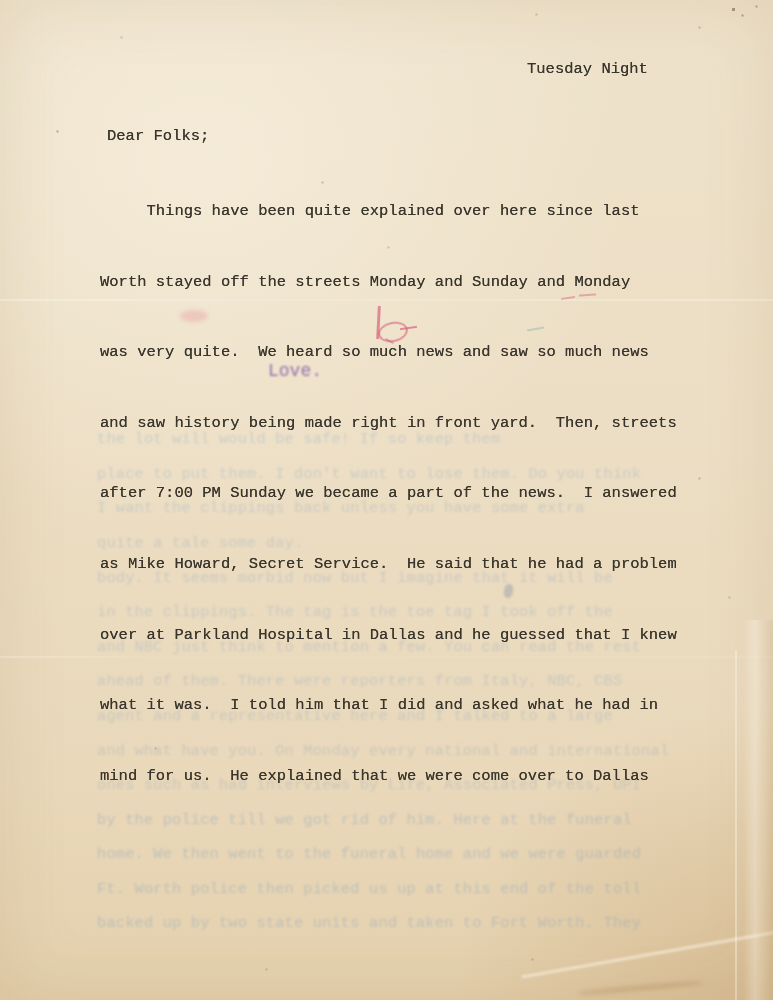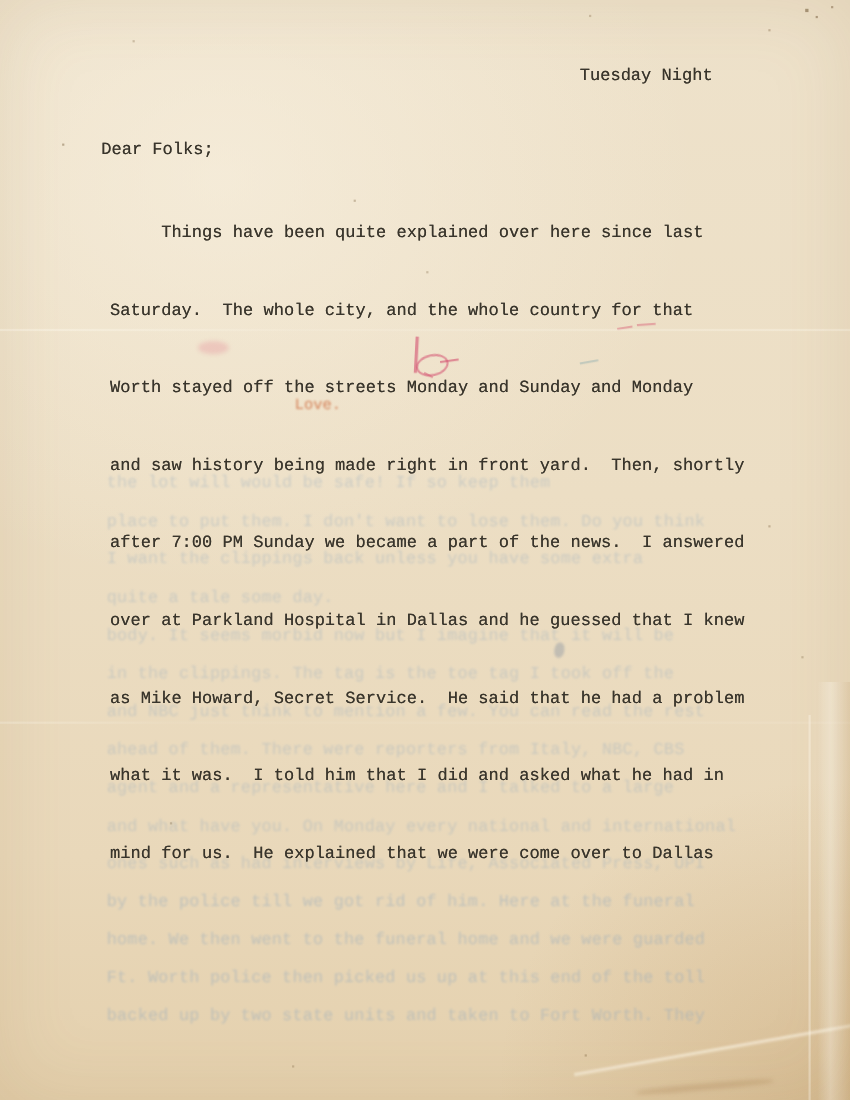--- a/index.html
+++ b/index.html
@@ -10,30 +10,30 @@
       radial-gradient(90% 60% at 26% 16%, rgba(250,243,228,.55), rgba(250,243,228,0) 62%),
       linear-gradient(180deg, #eee2cb 0%, #ecdec4 45%, #e9d8ba 78%, #e4d0ad 100%);
     font-family:"Liberation Mono","DejaVu Sans Mono",monospace;
   }
   .vignette{position:absolute;inset:0;box-shadow:inset 0 0 70px rgba(140,100,50,.13);pointer-events:none;}
   .txt{
     position:absolute;color:#39352c;font-size:15.5px;white-space:pre;
     text-shadow:0 0 .5px rgba(45,40,30,.8);
   }
   #dateline{left:527px;top:60px;}
-  #salutation{left:92px;top:127px;}
+  #salutation{left:107px;top:127px;}
   #bodyblock{left:100px;top:158px;}
   #bodyblock .line{height:34.6px;line-height:34.6px;white-space:pre;}
   
   .bleed{
     position:absolute;left:97px;color:#8da6bd;font-size:15.3px;line-height:1;
     white-space:pre;opacity:.34;filter:blur(1.1px);letter-spacing:.2px;
   }
   .bleed.b-strong{opacity:.44;}
-  #bleed-love{position:absolute;left:268px;top:361px;color:#c2410c;font-size:14px;
+  #bleed-love{position:absolute;left:268px;top:361px;color:#4c1d95;font-size:18px;
     opacity:.6;filter:blur(.9px);white-space:pre;}
   
   .pencil{position:absolute;background:rgba(214,90,118,.65);filter:blur(.4px);}
   #pencil-stroke{left:377px;top:306px;width:2.5px;height:33px;transform:rotate(3deg);}
   #pencil-loop{left:378px;top:322px;width:26px;height:16px;border:2px solid rgba(214,90,118,.6);
     border-radius:50%;background:none;transform:rotate(-12deg);}
   #pencil-tail{left:400px;top:327px;width:17px;height:2px;transform:rotate(-8deg);}
   #pencil-tick{left:385px;top:340px;width:9px;height:2px;transform:rotate(28deg);background:rgba(214,90,118,.5);}
   #pencil-dash-a{left:561px;top:297px;width:14px;height:2px;transform:rotate(-9deg);background:rgba(218,108,126,.5);}
   #pencil-dash-b{left:579px;top:294px;width:17px;height:2px;transform:rotate(-4deg);background:rgba(218,108,126,.5);}
@@ -91,26 +91,26 @@
 <div class="bleed b-strong" style="top:847px">home. We then went to the funeral home and we were guarded</div>
 <div class="bleed b-strong" style="top:882px">Ft. Worth police then picked us up at this end of the toll</div>
 <div class="bleed b-strong" style="top:916px">backed up by two state units and taken to Fort Worth. They</div>
 <div id="bleed-love">Love.</div>
 
 <div id="dateline" class="txt">Tuesday Night</div>
 <div id="salutation" class="txt">Dear Folks;</div>
 
 <div id="bodyblock" class="txt">
   <div class="line">     Things have been quite explained over here since last</div>
-  <div class="line">Saturday.  The whole city, and the whole country for that</div>
   <div class="line">Worth stayed off the streets Monday and Sunday and Monday</div>
-  <div class="line">and saw history being made right in front yard.  Then, shortly</div>
+  <div class="line">was very quite.  We heard so much news and saw so much news</div>
+  <div class="line">and saw history being made right in front yard.  Then, streets</div>
   <div class="line">after 7:00 PM Sunday we became a part of the news.  I answered</div>
+  <div class="line">as Mike Howard, Secret Service.  He said that he had a problem</div>
   <div class="line">over at Parkland Hospital in Dallas and he guessed that I knew</div>
-  <div class="line">as Mike Howard, Secret Service.  He said that he had a problem</div>
   <div class="line">what it was.  I told him that I did and asked what he had in</div>
   <div class="line">mind for us.  He explained that we were come over to Dallas</div>
   
   
   
   
   
   
   
   

